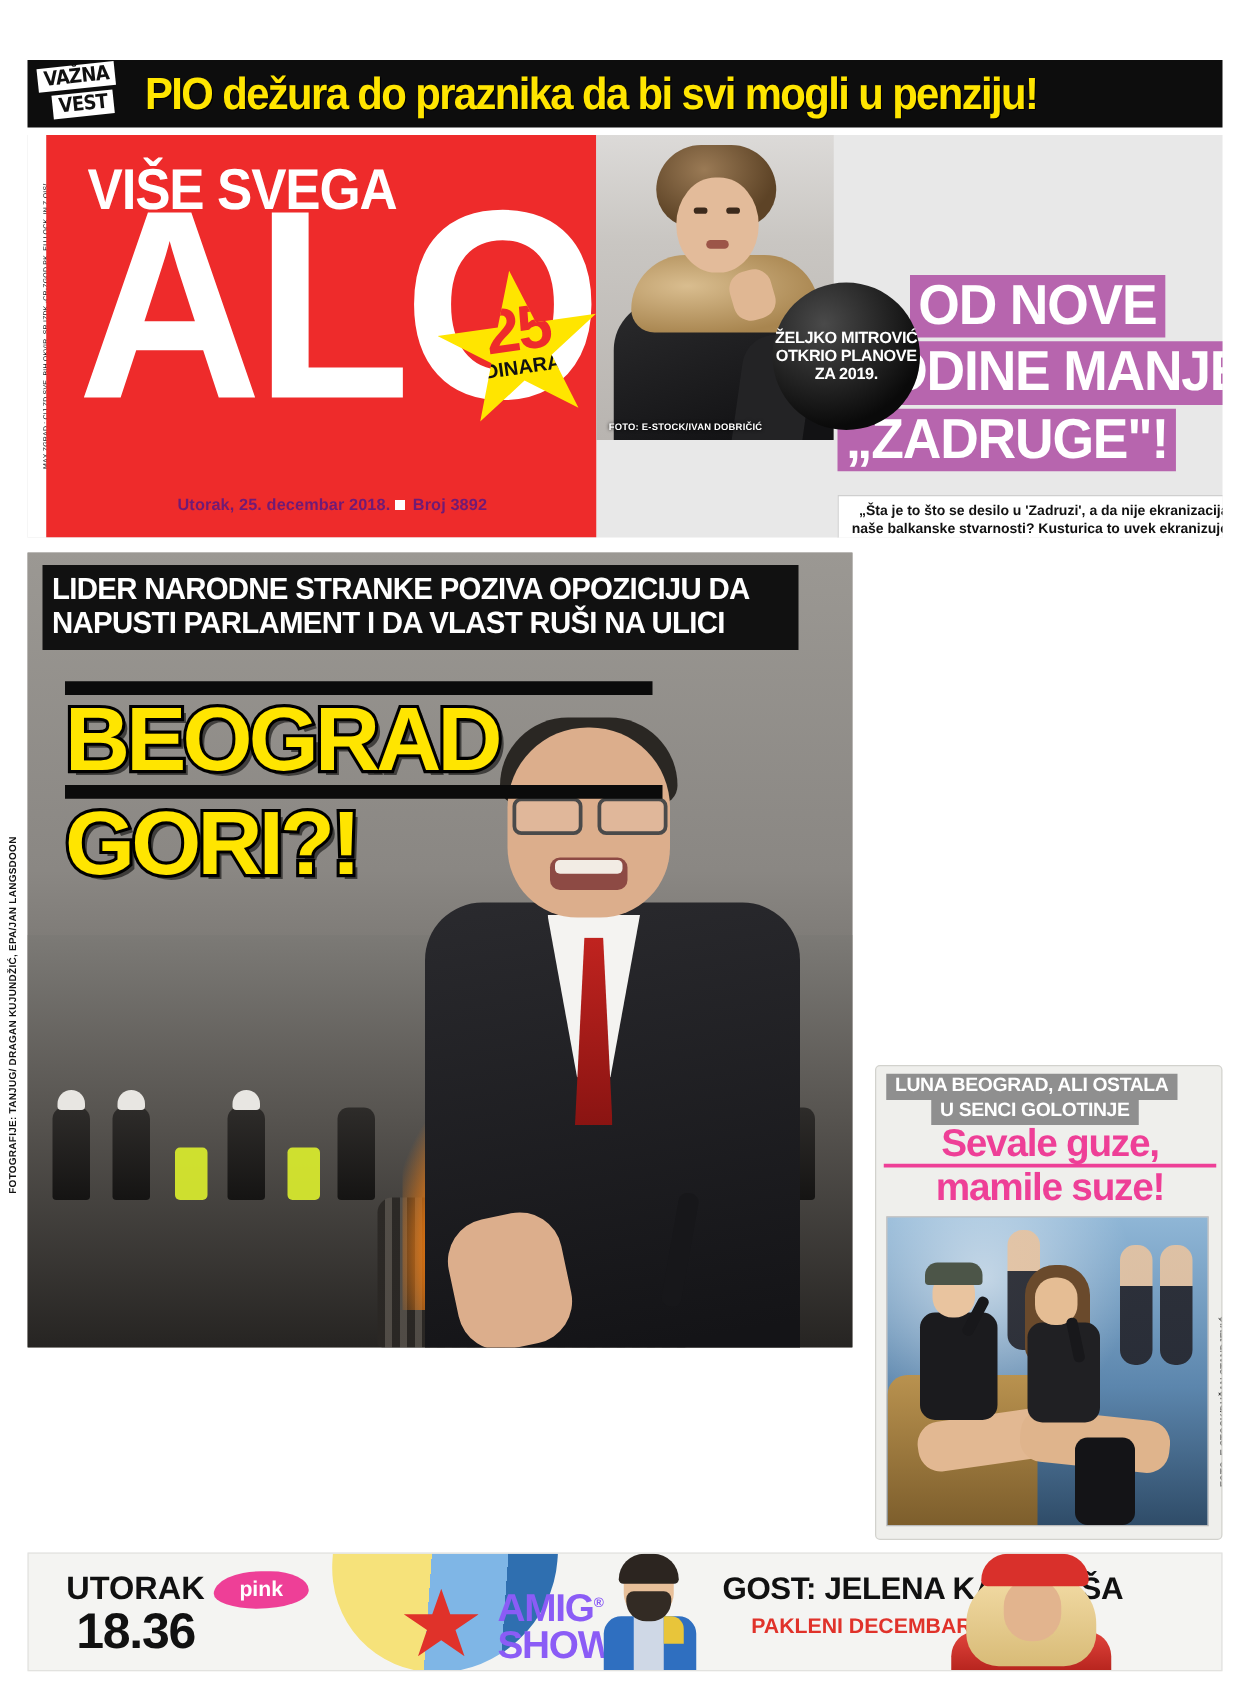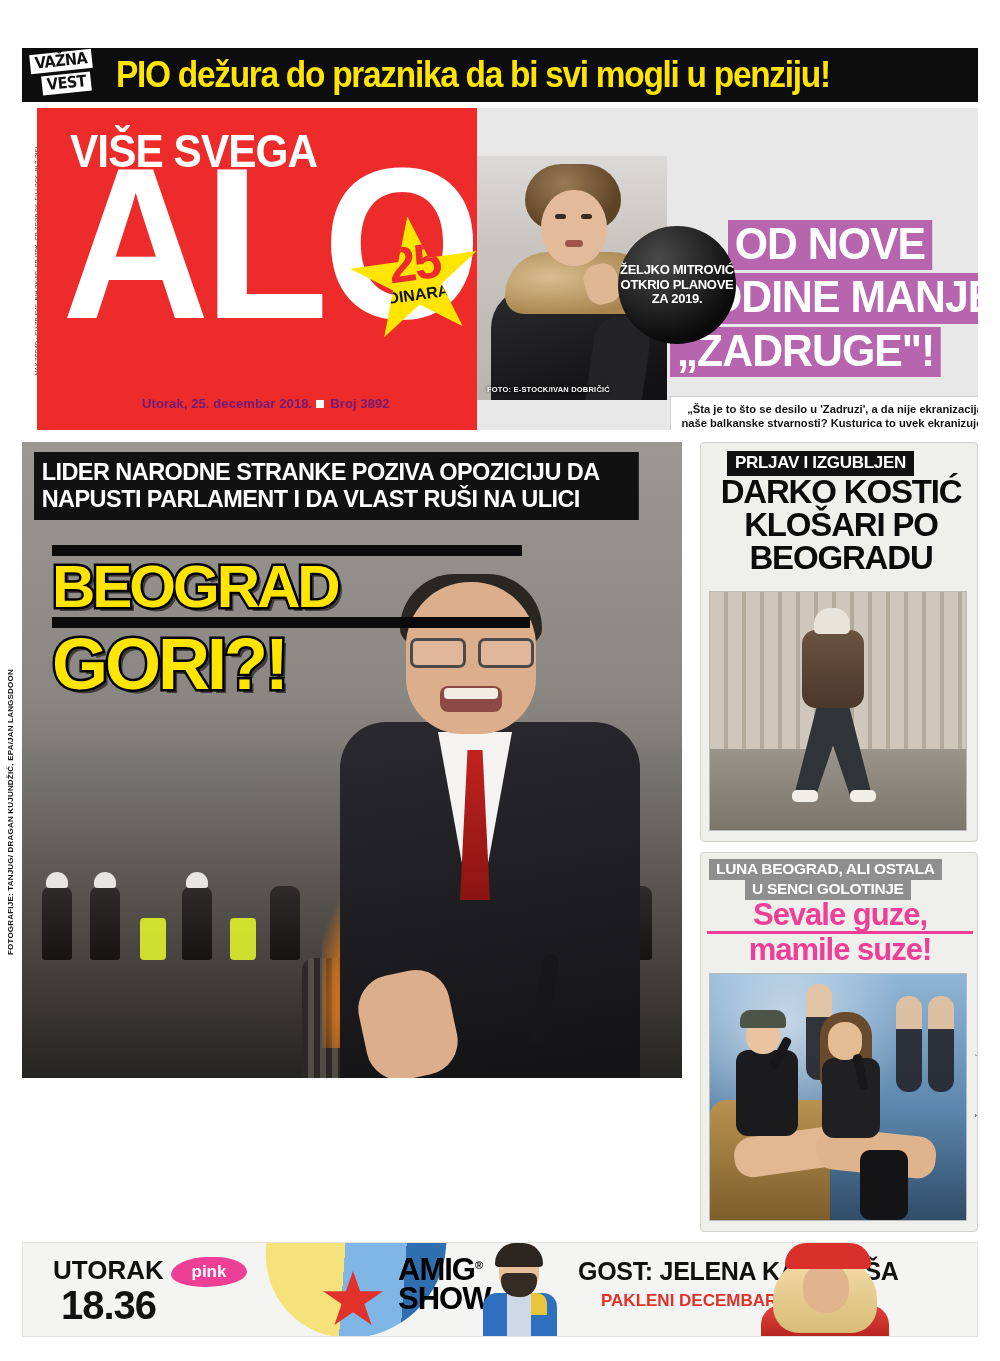--- a/index.html
+++ b/index.html
@@ -49,21 +49,21 @@
         81% 93%,50% 71%,19% 93%,31% 57%,0% 35%,38% 35%);
         transform:rotate(-8deg);}
   .star .num{position:absolute;left:0;right:0;top:22px;text-align:center;
      color:#ee2b2b;font-weight:bold;font-size:50px;line-height:1;letter-spacing:-2px;}
   .star .din{position:absolute;left:0;right:0;top:70px;text-align:center;
      color:#111;font-weight:bold;font-size:16px;letter-spacing:0px;}
 
   
   .mastphoto{position:absolute;left:455px;top:0;width:190px;height:244px;
      background:linear-gradient(180deg,#dcdad8 0%,#c9c6c2 35%,#b8b4b0 100%);
-     overflow:hidden;margin-top:48px;}
+     overflow:hidden;}
   .mp-hair{position:absolute;left:48px;top:8px;width:96px;height:66px;
      border-radius:48px 48px 40px 40px;
      background:radial-gradient(ellipse at 40% 30%,#9a7a55,#5d4326 70%);}
   .mp-face{position:absolute;left:64px;top:34px;width:66px;height:76px;
      border-radius:33px/40px;background:#e3bb9a;}
   .mp-eyeL{position:absolute;left:78px;top:58px;width:11px;height:5px;background:#3c2a1c;border-radius:3px;}
   .mp-eyeR{position:absolute;left:104px;top:58px;width:11px;height:5px;background:#3c2a1c;border-radius:3px;}
   .mp-mouth{position:absolute;left:88px;top:84px;width:18px;height:7px;background:#9c5548;border-radius:4px;}
   .mp-fur{position:absolute;left:28px;top:96px;width:150px;height:62px;
      border-radius:70px 70px 30px 30px;
@@ -118,21 +118,21 @@
      color:#fff;font-weight:bold;font-size:24.5px;line-height:1.12;
      padding:6px 8px 7px 8px;box-sizing:border-box;letter-spacing:-0.6px;
      transform:scaleX(0.96);transform-origin:left top;}
 
   .bighead{position:absolute;left:30px;top:100px;width:520px;}
   .bighead .ln{display:block;color:#ffe500;font-weight:bold;line-height:0.9;
      letter-spacing:-3px;white-space:nowrap;
      -webkit-text-stroke:5px #000;paint-order:stroke fill;
      text-shadow:4px 4px 0 rgba(0,0,0,.55);}
   .bighead .h1{font-size:88px;}
-  .bighead .h2{font-size:60px;margin-top:2px;}
+  .bighead .h2{font-size:72px;margin-top:2px;}
   .bighead .h3{font-size:72px;margin-top:2px;}
   .ubar{height:11px;background:#0b0b0b;margin:3px 0 4px 0;}
   .ub1{width:470px;} .ub2{width:478px;}
 
   
   .jer{position:absolute;left:300px;top:140px;width:330px;height:640px;}
   .jer-head{position:absolute;left:84px;top:0;width:130px;height:152px;
      border-radius:64px 64px 56px 56px;background:#dcae8c;}
   .jer-hair{position:absolute;left:78px;top:-8px;width:142px;height:70px;
      border-radius:70px 70px 20px 20px;background:#2a2723;}
@@ -227,21 +227,21 @@
      font-size:40px;line-height:1;letter-spacing:-1px;}
   .pinklogo{position:absolute;left:148px;top:14px;width:76px;height:30px;
      background:#ee3f97;border-radius:50% 40% 55% 45%/60% 50% 50% 40%;
      color:#fff;font-weight:bold;font-size:17px;display:flex;align-items:center;
      justify-content:center;}
   .ribbon{position:absolute;left:240px;top:0;width:180px;height:95px;
      background:linear-gradient(90deg,#f6e27a 0 44%,#7fb6e6 44% 78%,#2f6fb0 78% 100%);
      border-radius:0 0 90px 90px;transform:skewX(-4deg);}
   .redstar{position:absolute;left:300px;top:28px;width:60px;height:58px;background:#e0322a;
      clip-path:polygon(50% 0%,62% 35%,100% 35%,69% 57%,81% 93%,50% 71%,19% 93%,31% 57%,0% 35%,38% 35%);}
-  .amig{position:absolute;left:375px;top:12px;color:#000000;font-weight:bold;
+  .amig{position:absolute;left:375px;top:29px;color:#8b5cf6;font-weight:bold;
      font-size:31px;line-height:0.95;letter-spacing:-1px;}
   .amig .reg{font-size:11px;vertical-align:super;}
   .adman{position:absolute;left:452px;top:0;width:90px;height:95px;}
   .adman-h{position:absolute;left:24px;top:6px;width:40px;height:44px;background:#e8c09a;border-radius:18px;}
   .adman-hair{position:absolute;left:20px;top:0px;width:48px;height:24px;background:#2c2520;border-radius:22px 22px 4px 4px;}
   .adman-beard{position:absolute;left:26px;top:30px;width:36px;height:24px;background:#332b24;border-radius:6px 6px 16px 16px;}
   .adman-b{position:absolute;left:8px;top:50px;width:74px;height:45px;background:#2f6fc0;border-radius:14px 14px 0 0;}
   .adman-c{position:absolute;left:32px;top:50px;width:24px;height:45px;background:#cfd8e6;}
   .adman-y{position:absolute;left:56px;top:50px;width:16px;height:22px;background:#e8c53a;border-radius:0 10px 0 0;}
   .ad-gost{position:absolute;left:555px;top:14px;color:#111;font-weight:bold;
@@ -353,38 +353,20 @@
     <div class="bighead">
       <div class="ubar ub1"></div>
       <span class="ln h2">BEOGRAD</span>
       <div class="ubar ub2"></div>
       <span class="ln h3">GORI?!</span>
     </div>
 
   </div>
   <div class="leftcredit">FOTOGRAFIJE: TANJUG/ DRAGAN KUJUNDŽIĆ, EPA/JAN LANGSDOON</div>
 
-  <div class="sb1">
-    <div class="kick">PRLJAV I IZGUBLJEN</div>
-    <div class="hl">
-      <div>DARKO KOSTIĆ</div>
-      <div>KLOŠARI PO</div>
-      <div>BEOGRADU</div>
-    </div>
-    <div class="ph">
-      <div class="kiosk"></div>
-      <div class="kfloor"></div>
-      <div class="kguy-l"></div>
-      <div class="kguy-b"></div>
-      <div class="kguy-h"></div>
-      <div class="kguy-s1"></div>
-      <div class="kguy-s2"></div>
-    </div>
-    <div class="sbcredit1">FOTO: ALO!</div>
-  </div>
 
   <div class="sb2">
     <div class="k1">LUNA BEOGRAD, ALI OSTALA</div>
     <div class="k2">U SENCI GOLOTINJE</div>
     <div class="hl">
       <span class="u">Sevale guze,</span>
       <span>mamile suze!</span>
     </div>
     <div class="ph">
       <div class="stage"></div>

